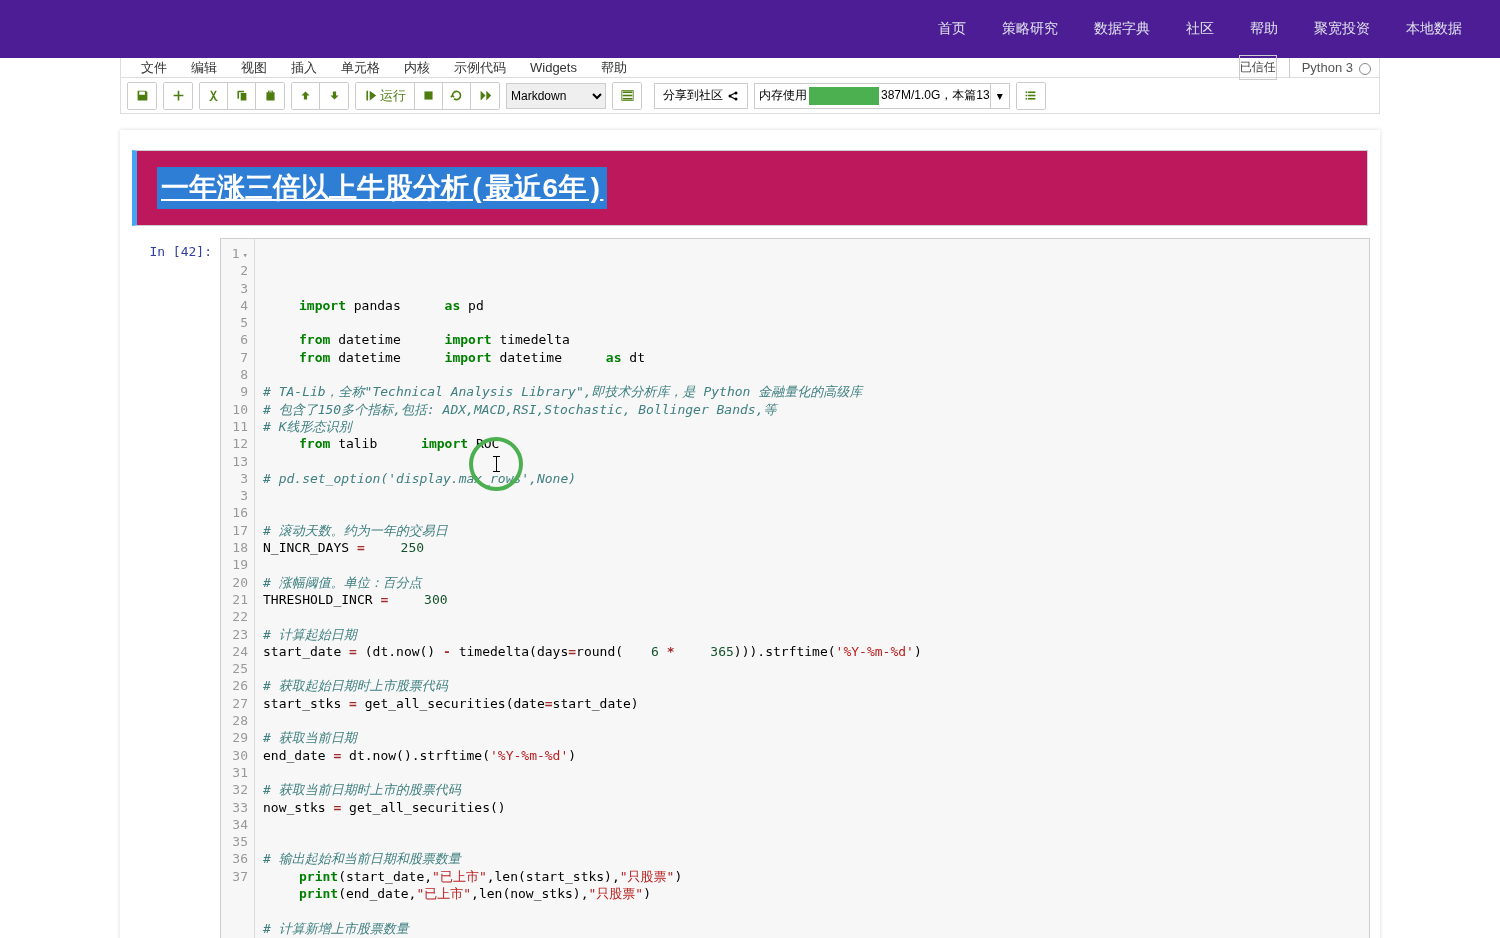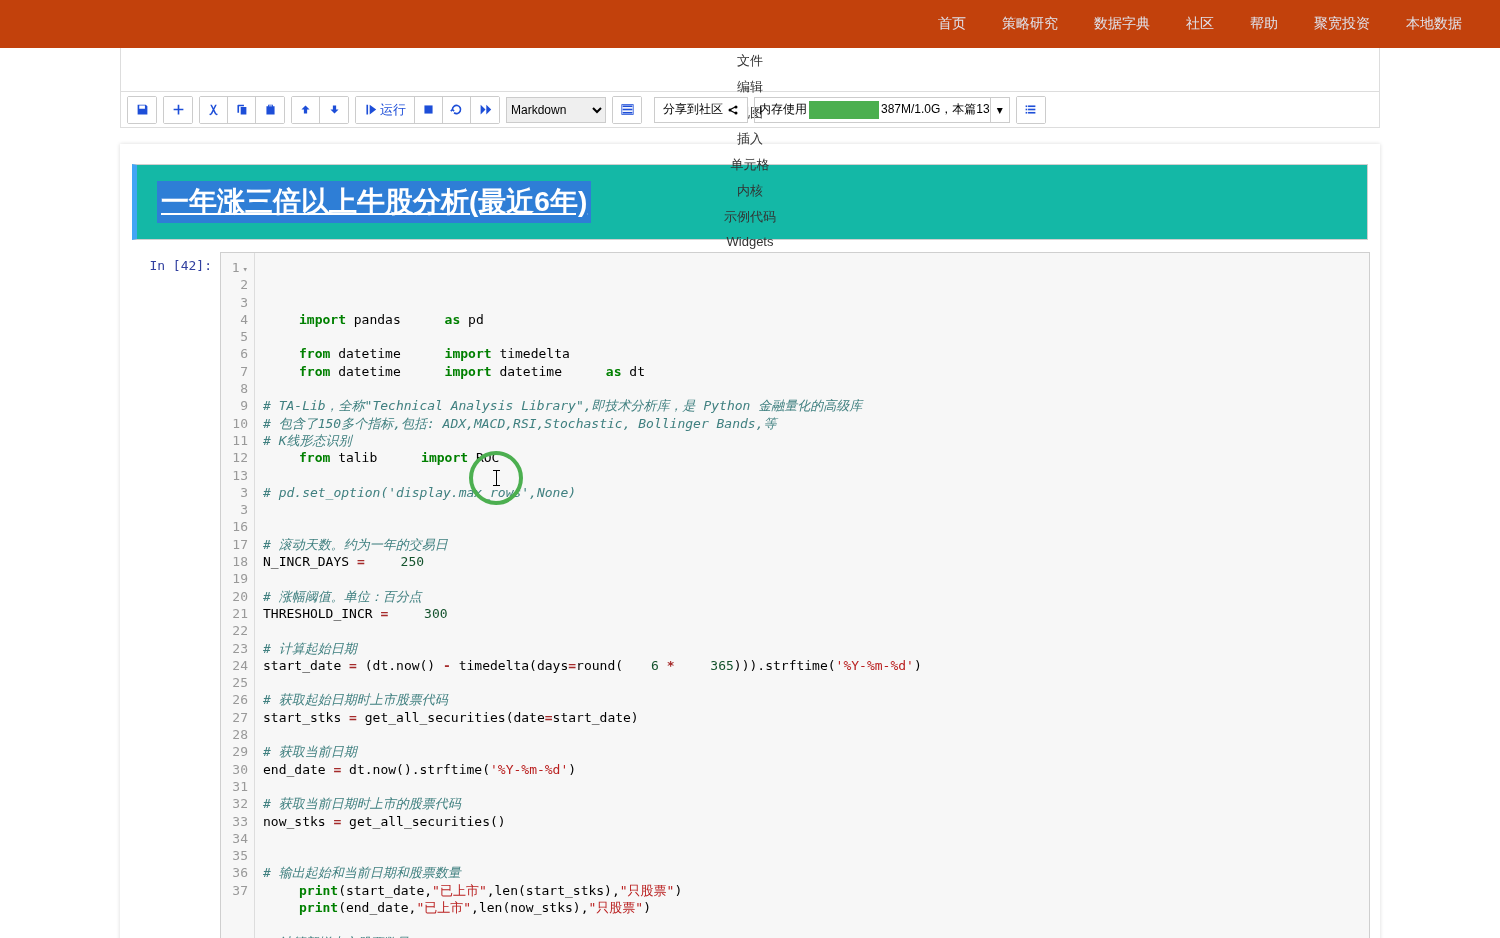--- a/index.html
+++ b/index.html
@@ -1,44 +1,44 @@
 <!DOCTYPE html>
 <html><head>
 <meta charset="utf-8">
 <style>
 * { margin: 0; padding: 0; box-sizing: border-box; }
 body { font-family: "Helvetica Neue", Helvetica, Arial, sans-serif; font-size: 13px; background: #fff; color: #000; }
 
-.top-nav { background: #c2410c; height: 48px; display: flex; justify-content: flex-end; align-items: center; padding: 8px 20px; }
+.top-nav { background: #4c1d95; height: 58px; display: flex; justify-content: flex-end; align-items: center; padding: 8px 20px; }
 .top-nav a { color: #e0e3ed; text-decoration: none; padding: 0 18px; font-size: 14px; }
 
 .container { max-width: 1260px; margin: 0 auto; }
 
-.menubar { border: 1px solid #ddd; border-top: none; height: 44px; display: flex; align-items: center; padding: 0 8px; flex-direction: column; }
+.menubar { border: 1px solid #ddd; border-top: none; height: 20px; display: flex; align-items: center; padding: 0 8px; }
 .menubar .menu-item { padding: 4px 12px; font-size: 13px; color: #333; cursor: pointer; }
 .menubar .spacer { flex: 1; }
 .menubar .trusted { border: 1px solid #ccc; padding: 3px 0; font-size: 12px; color: #404040; }
 .menubar .sep { border-left: 1px solid #ccc; height: 20px; margin: 0 12px; }
 .menubar .kernel { font-size: 13px; color: #555; display: flex; align-items: flex-end; }
 .menubar .kernel-circle { width: 12px; height: 12px; border: 1px solid #888; border-radius: 50%; margin-left: 6px; }
 
 .toolbar { border: 1px solid #ddd; border-top: none; height: 36px; display: flex; align-items: center; padding: 0 6px; gap: 0; }
 .tb-group { display: flex; border: 1px solid #ccc; border-radius: 2px; margin-right: 6px; }
-.tb-btn { min-width: 28px; height: 26px; display: flex; align-items: center; justify-content: center; background: #fff; border: none; border-right: 1px solid #ccc; cursor: pointer; font-size: 13px; color: #1d4ed8; padding: 0 6px; }
+.tb-btn { min-width: 28px; height: 26px; display: flex; align-items: center; justify-content: center; background: #fff; border: none; border-right: 1px solid #ccc; cursor: pointer; font-size: 13px; color: #4d7c0f; padding: 0 6px; }
 .tb-btn:last-child { border-right: none; }
 .tb-btn svg { width: 13px; height: 13px; }
 .cell-type { height: 26px; border: 1px solid #ccc; font-size: 12px; min-width: 100px; }
 .share-btn { border: 1px solid #ccc; height: 26px; padding: 0 8px; font-size: 12px; display: flex; align-items: center; background: #fff; }
 .mem-usage { border: 1px solid #ccc; height: 26px; display: flex; align-items: center; font-size: 12px; padding-left: 4px; justify-content: flex-end; }
 .mem-bar { display: inline-block; width: 70px; height: 18px; background: #4caf50; margin: 0 2px; }
 .dropdown-toggle { border-left: 1px solid #ccc; padding: 0 6px; height: 100%; display: flex; align-items: center; }
 
 .notebook-container { margin: 16px auto 0; background: #fff; box-shadow: 0 0 4px rgba(0,0,0,0.15); padding: 12px 0 40px; }
 
-.md-cell { margin: 8px 12px 12px; border-left: 5px solid #42a5f5; padding: 16px 20px; background: #14b8a6; border-top: 1px solid #cfcfcf; border-right: 1px solid #cfcfcf; border-bottom: 1px solid #cfcfcf; }
+.md-cell { margin: 8px 12px 12px; border-left: 5px solid #42a5f5; padding: 16px 20px; background: #be185d; border-top: 1px solid #cfcfcf; border-right: 1px solid #cfcfcf; border-bottom: 1px solid #cfcfcf; font-family: Liberation Mono, monospace; }
 .md-cell h1 { display: inline-block; background: #2e7ed6; color: #fff; font-size: 28px; font-weight: bold; padding: 2px 4px; text-decoration: underline; }
 
 .code-cell { display: flex; margin: 0 10px; }
 .prompt { width: 90px; text-align: right; padding: 6px 8px 0 0; font-family: monospace; font-size: 13px; color: #303f9f; }
 .input-area { flex: 1; border: 1px solid #cfcfcf; background: #f7f7f7; display: flex; }
 .gutter { background: #f7f7f7; border-right: 1px solid #ddd; padding: 6px 6px; text-align: right; font-family: monospace; font-size: 13px; color: #999; user-select: none; min-width: 34px; }
 .gutter .ln { height: 17.3px; line-height: 17.3px; }
 .gutter .ln.fold::after { content: "▾"; color: #999; font-size: 9px; margin-left: 3px; }
 .code { flex: 1; padding: 6px 8px; font-family: monospace; font-size: 13px; white-space: pre; line-height: 17.3px; position: relative; }
 .code .line { height: 17.3px; }

